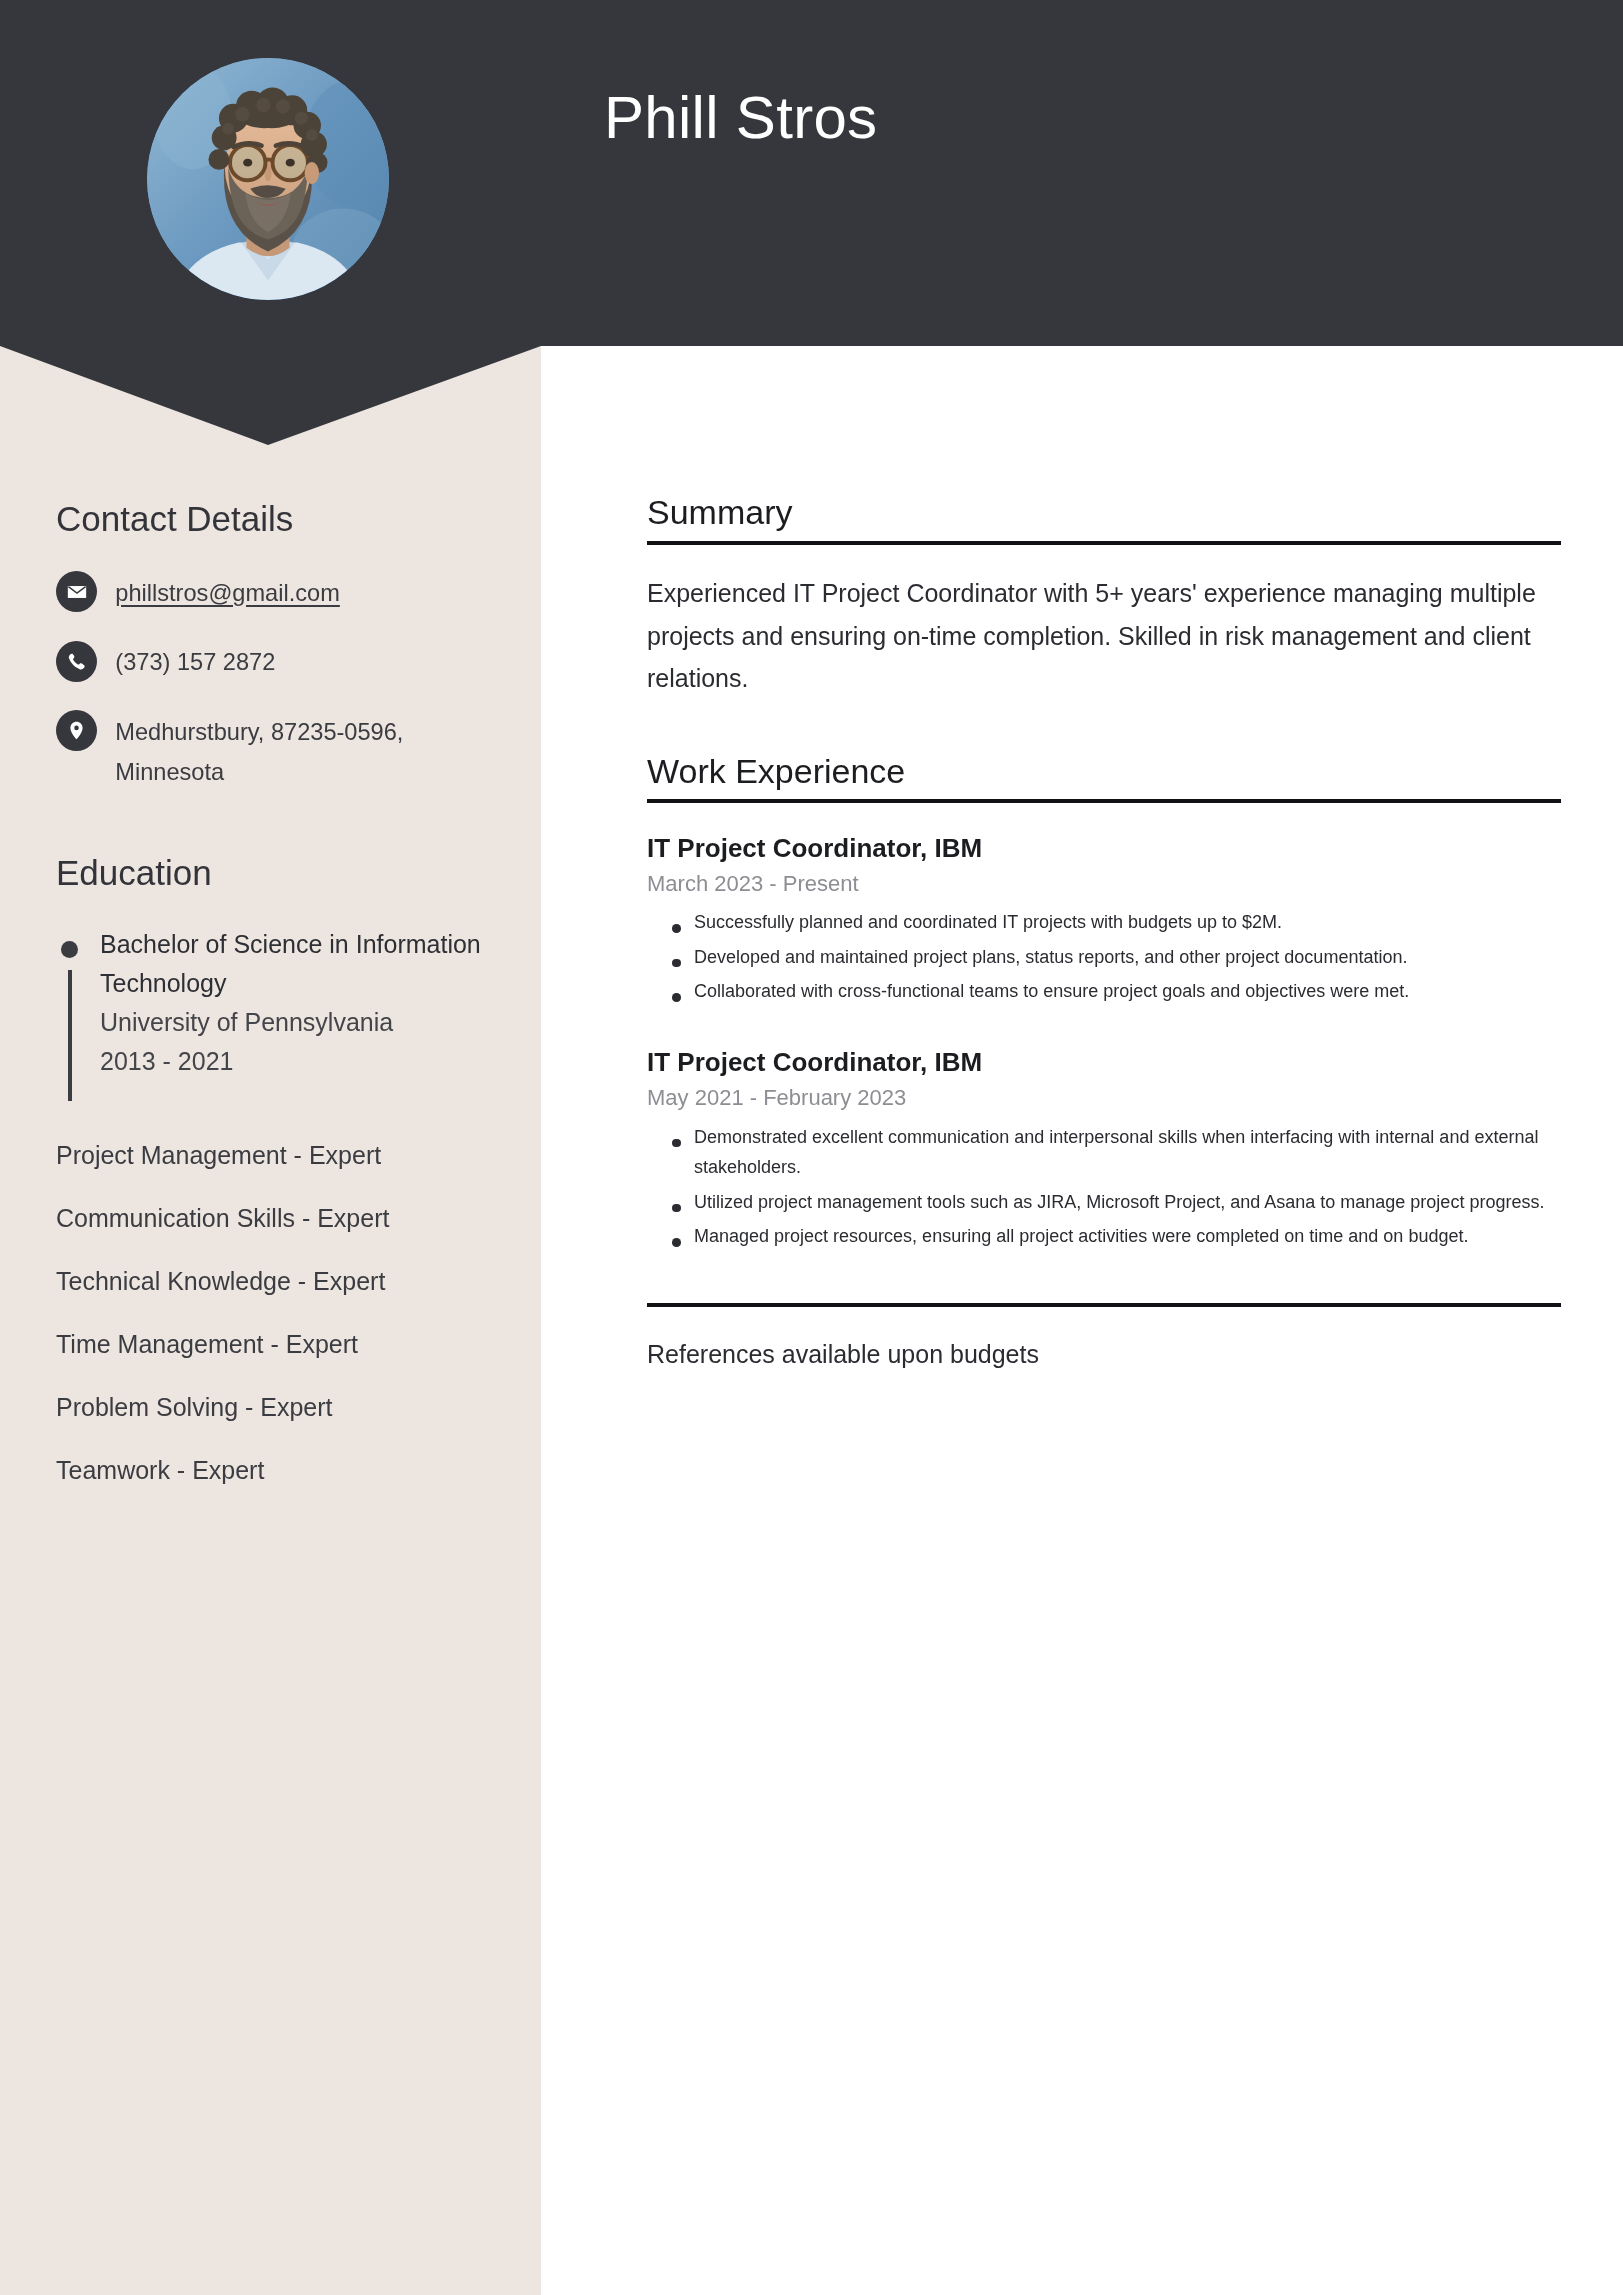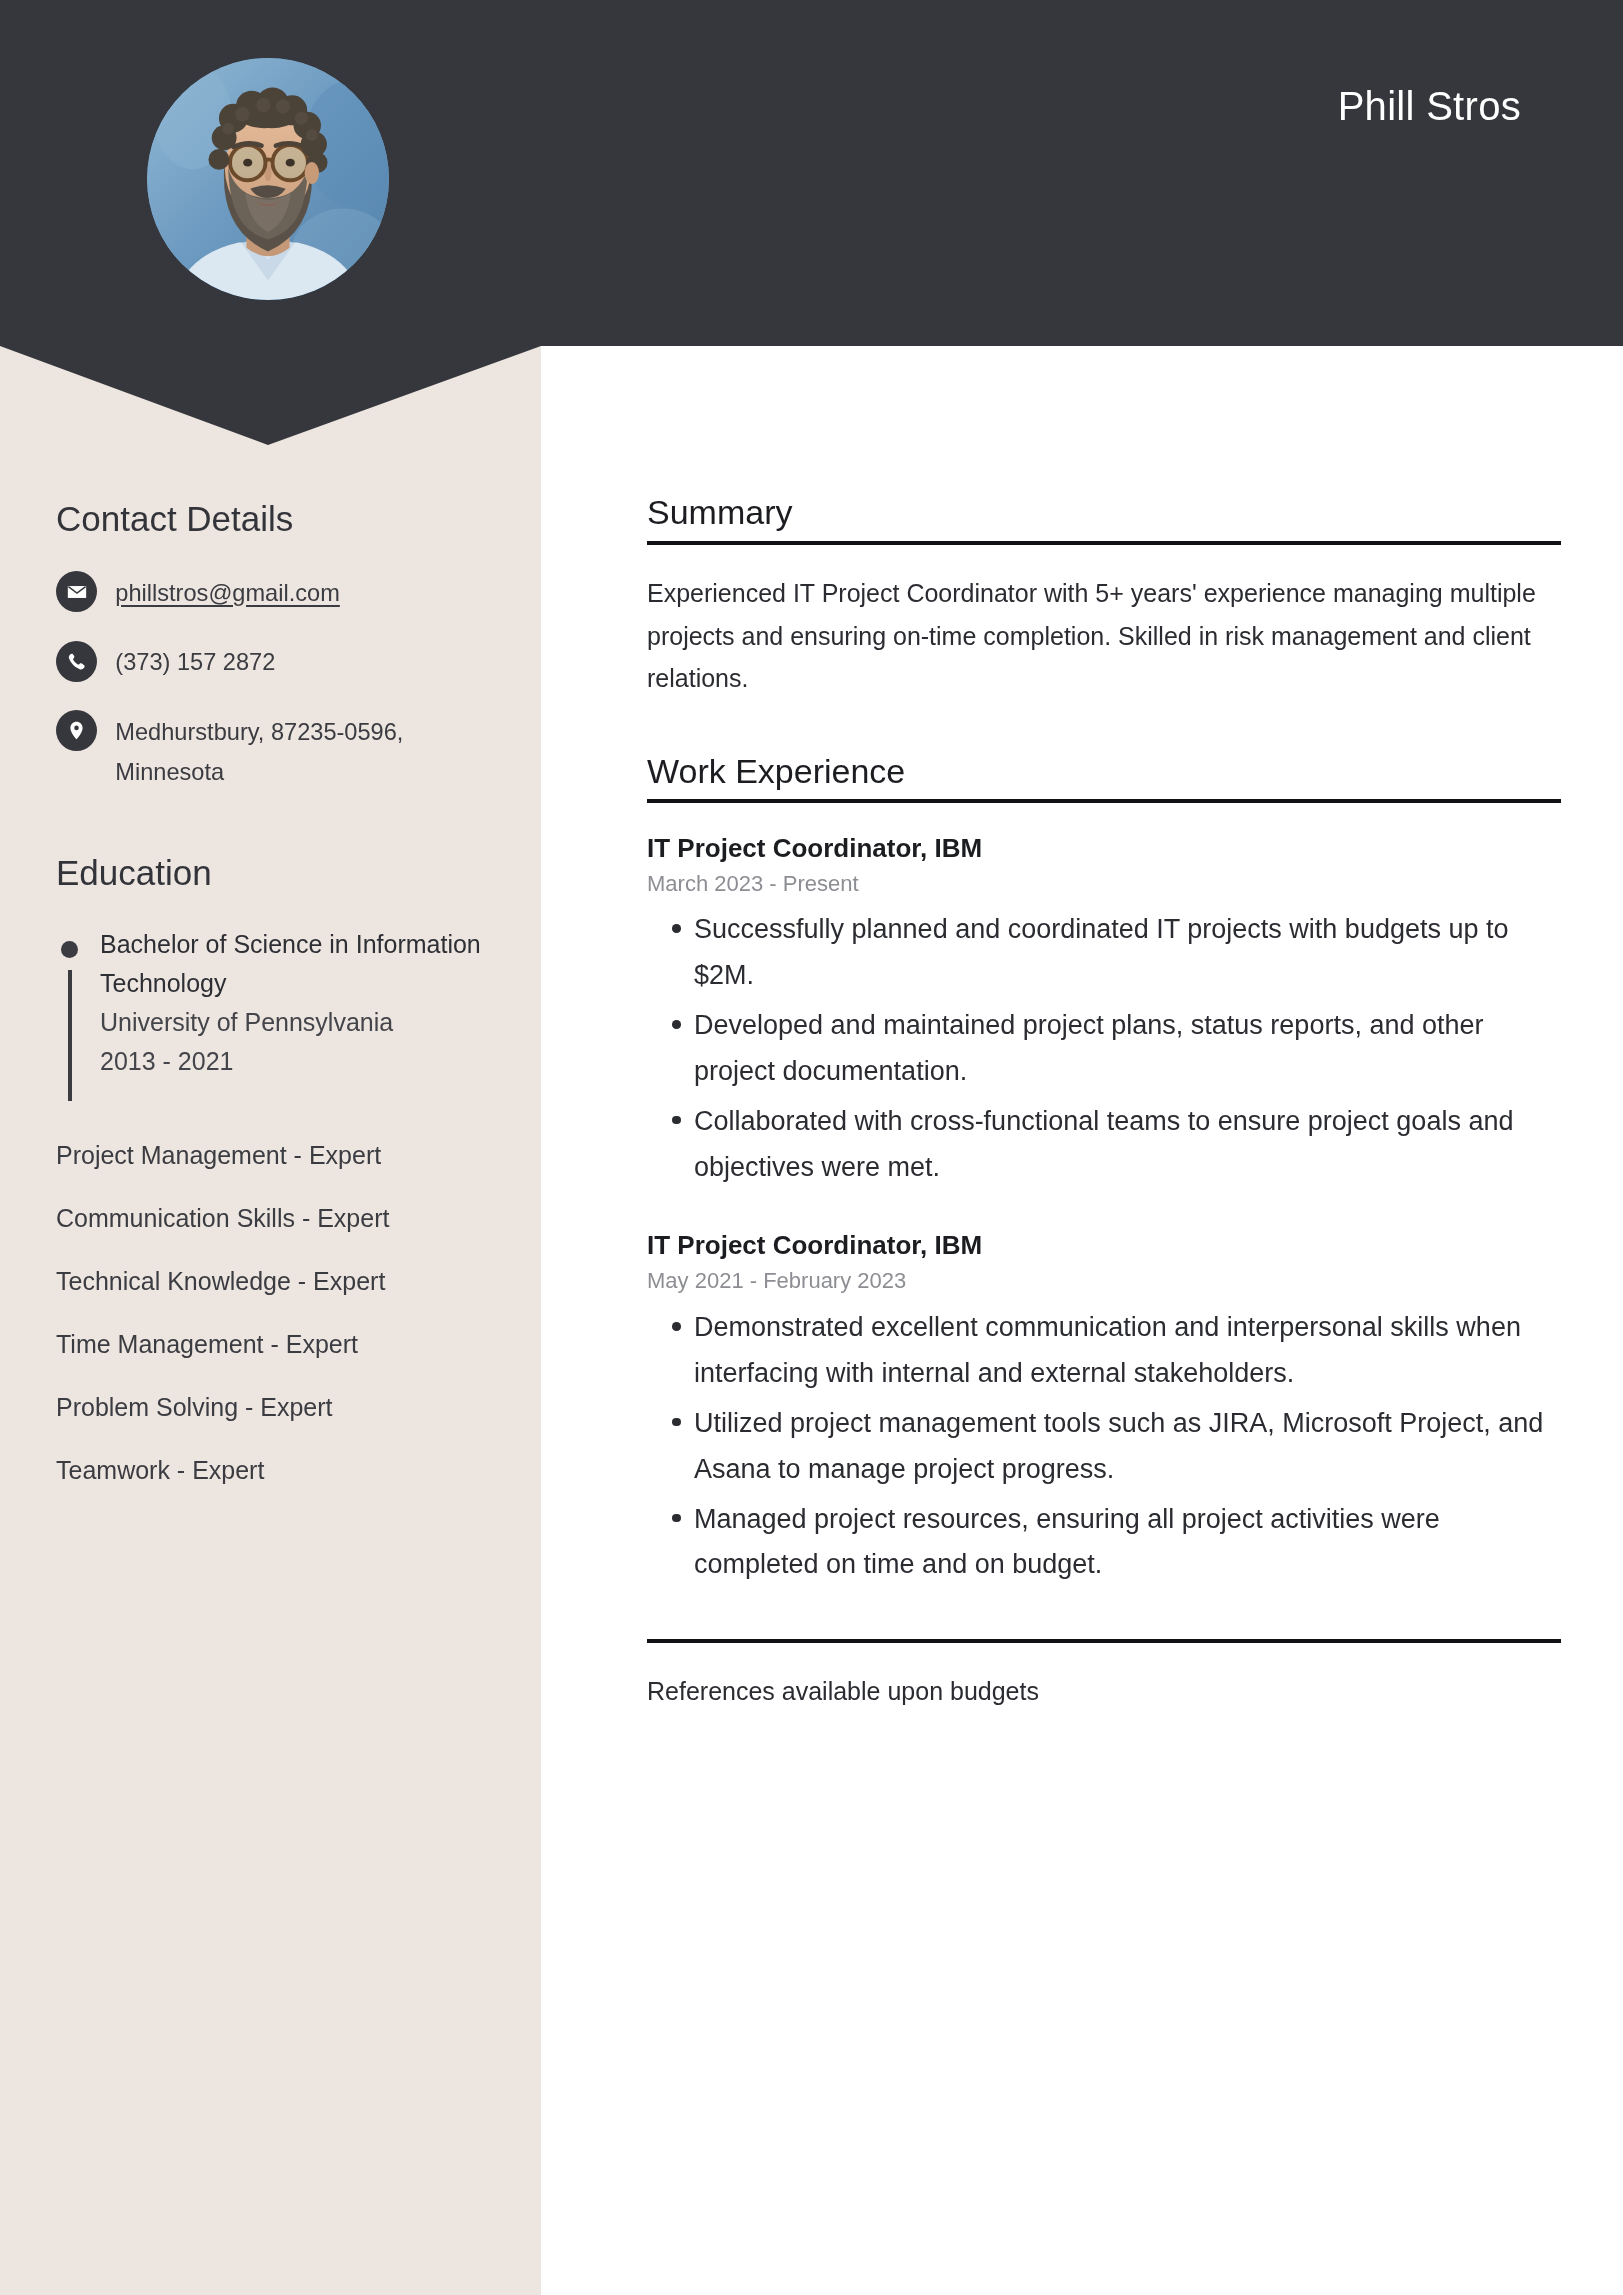--- a/index.html
+++ b/index.html
@@ -57,27 +57,26 @@
   }
   .avatar svg { display:block; width:242px; height:242px; }
 
   
   .header-text {
     position:absolute;
     left:604px; top:84px;
     width:917px;
   }
   .name {
-    font-size:40px;
+    font-size:60px;
     font-weight:400;
     color:#ffffff;
     letter-spacing:0.3px;
     line-height:1.12;
     white-space:nowrap;
-    text-align:right;
   }
   .job-title {
     margin-top:22px;
     font-size:33px;
     font-weight:400;
     color:#f2f2f2;
     line-height:1.2;
     white-space:nowrap;
   }
 
@@ -209,21 +208,21 @@
     margin-top:2.6px;
     margin-bottom:7.9px;
   }
   .job-bullets {
     list-style:none;
     margin:0; padding:0;
   }
   .job-bullets li {
     position:relative;
     padding-left:47px;
-    font-size:27px;
+    font-size:18px;
     color:#2b2c31;
     line-height:1.70;
     margin-bottom:3.9px;
   }
   .job-bullets li::before {
     content:"";
     position:absolute;
     left:25px; top:17px;
     width:8.5px; height:8.5px;
     border-radius:50%;

